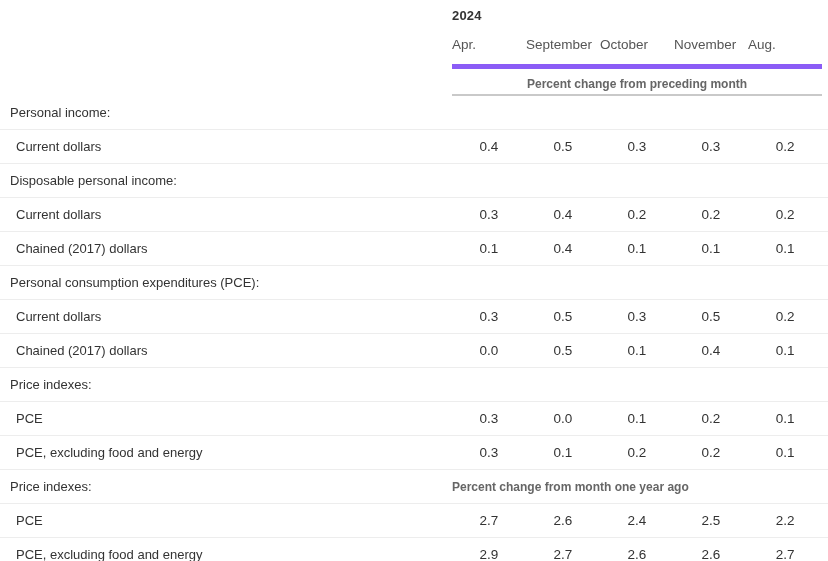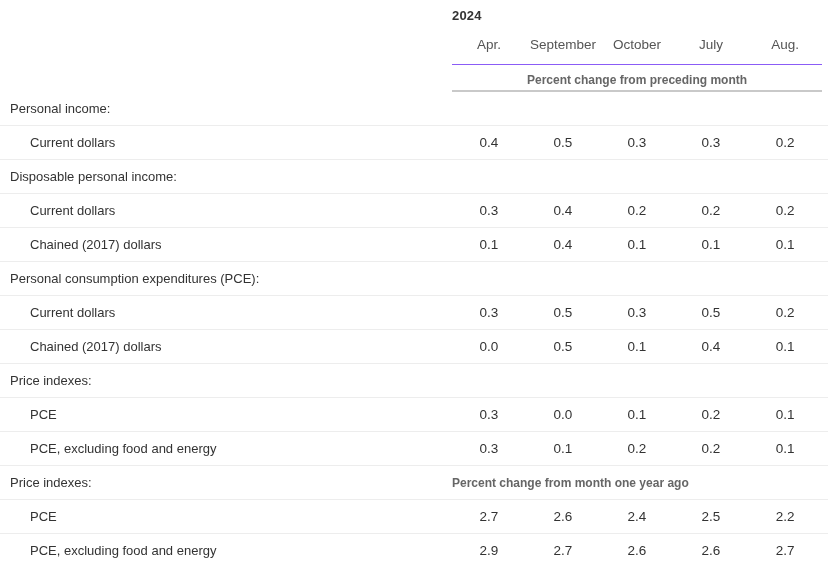--- a/index.html
+++ b/index.html
@@ -35,25 +35,24 @@
     font-size: 13px;
     font-weight: bold;
     color: #333333;
     padding: 8px 0 10px 0;
     letter-spacing: 0.2px;
   }
   .blank-cell { padding: 0; }
 
   
   .month-cell {
-    text-align: center;
     font-size: 13.5px;
     color: #555555;
     padding: 4px 0 12px 0;
-    border-bottom: 1px solid #8b5cf6;
+    border-bottom: 5px solid #8b5cf6;
   }
   .month-spacer {
     border-bottom: 1px solid #ffffff;
   }
 
   
   .subhead-cell {
     text-align: center;
     font-size: 12px;
     font-weight: bold;
@@ -75,21 +74,21 @@
     border-bottom: 1px solid #ededed;
   }
   td.row-label {
     text-align: left;
     font-size: 13px;
     color: #333333;
     padding: 9px 0 9px 10px;
     white-space: nowrap;
   }
   td.row-label.indent {
-    padding-left: 30px;
+    padding-left: 16px;
   }
   td.row-value {
     text-align: center;
     font-size: 13.5px;
     color: #333333;
     padding: 9px 0 9px 0;
   }
   tr.group-row td.row-label { color: #333333; }
 
   
@@ -122,21 +121,21 @@
       <tr>
         <td class="blank-cell"></td>
         <td class="year-cell" colspan="5">2024</td>
         <td class="blank-cell"></td>
       </tr>
       <tr>
         <td class="month-spacer"></td>
         <td class="month-cell">Apr.</td>
         <td class="month-cell">September</td>
         <td class="month-cell">October</td>
-        <td class="month-cell">July</td>
+        <td class="month-cell">November</td>
         <td class="month-cell">Aug.</td>
         <td class="month-spacer"></td>
       </tr>
       <tr>
         <td class="blank-cell"></td>
         <td class="subhead-cell" colspan="5">Percent change from preceding month</td>
         <td class="blank-cell"></td>
       </tr>
       <tr class="subhead-rule">
         <td></td>

